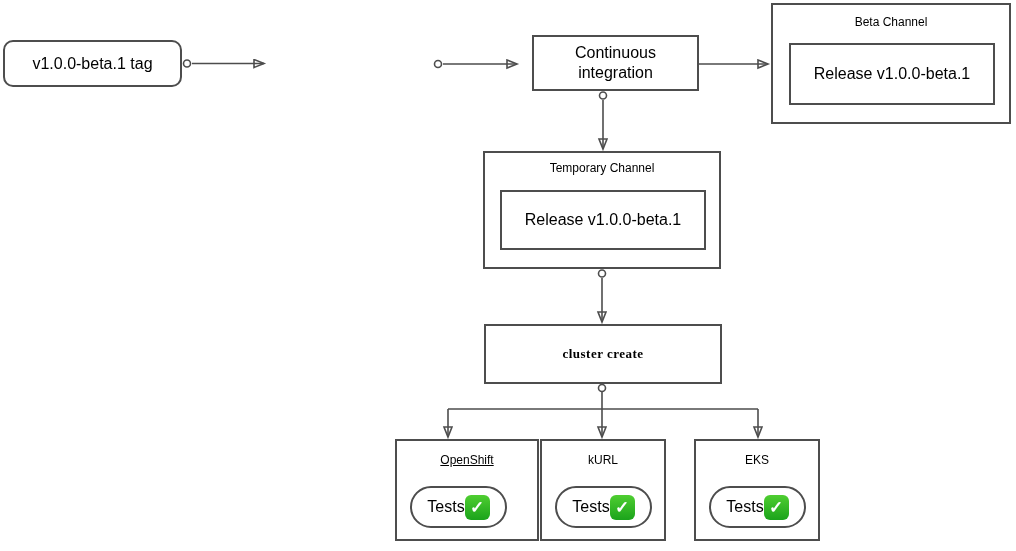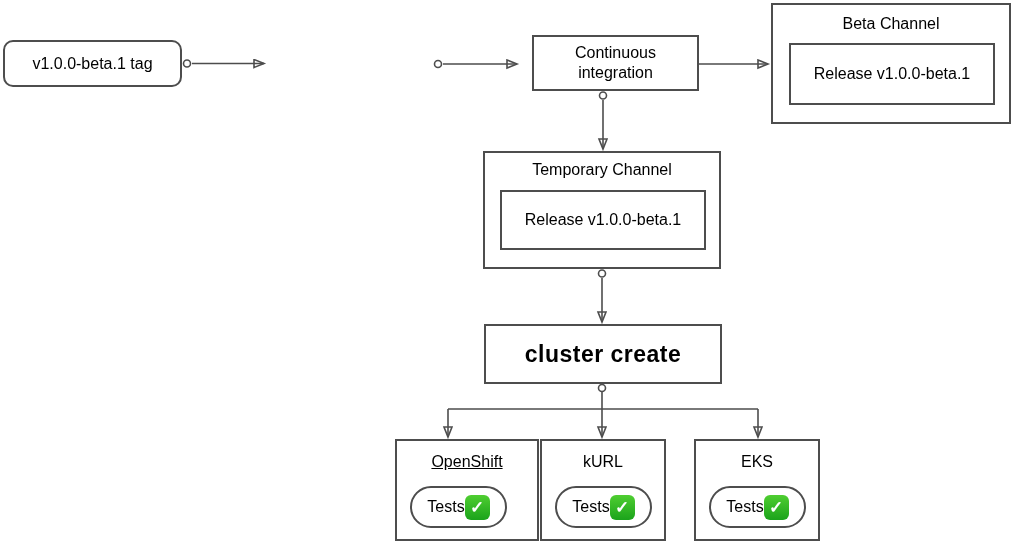--- a/index.html
+++ b/index.html
@@ -21,27 +21,27 @@
   .arrowhead{fill:var(--background);stroke:var(--stroke);stroke-width:1.3;}
   .box{
     position:absolute;background:var(--background);border:2px solid var(--stroke);
     box-sizing:border-box;z-index:2;display:flex;align-items:center;justify-content:center;
     text-align:center;font-size:16px;line-height:1.25;white-space:pre-line;
   }
   .group{
     position:absolute;background:var(--background);border:2px solid var(--stroke);
     box-sizing:border-box;z-index:2;
   }
-  .group-title{text-align:center;font-size:16px;}
+  .group-title{text-align:center;font-size:12px;}
   .inner{
     position:absolute;background:var(--background);border:2px solid var(--stroke);
     box-sizing:border-box;display:flex;align-items:center;justify-content:center;
     font-size:16px;text-align:center;
   }
-  .mono{font-family:Liberation Sans, sans-serif;font-weight:bold;font-size:23px;letter-spacing:.5px;}
+  .mono{font-family:Liberation Serif, serif;font-weight:bold;font-size:13px;letter-spacing:.5px;}
   .tests{gap:0;border-radius:21px;}
   .check{
     width:25px;height:25px;border-radius:6px;flex:0 0 auto;
     background:linear-gradient(180deg,var(--check-top),var(--check-bottom));
     color:var(--check-mark);display:flex;align-items:center;justify-content:center;
     font-size:17px;font-weight:bold;line-height:1;
   }
   
   .n-tag{left:3px;top:40px;width:179px;height:47px;border-radius:10px;}
   .n-repo{left:267px;top:34px;width:166px;height:54px;}

